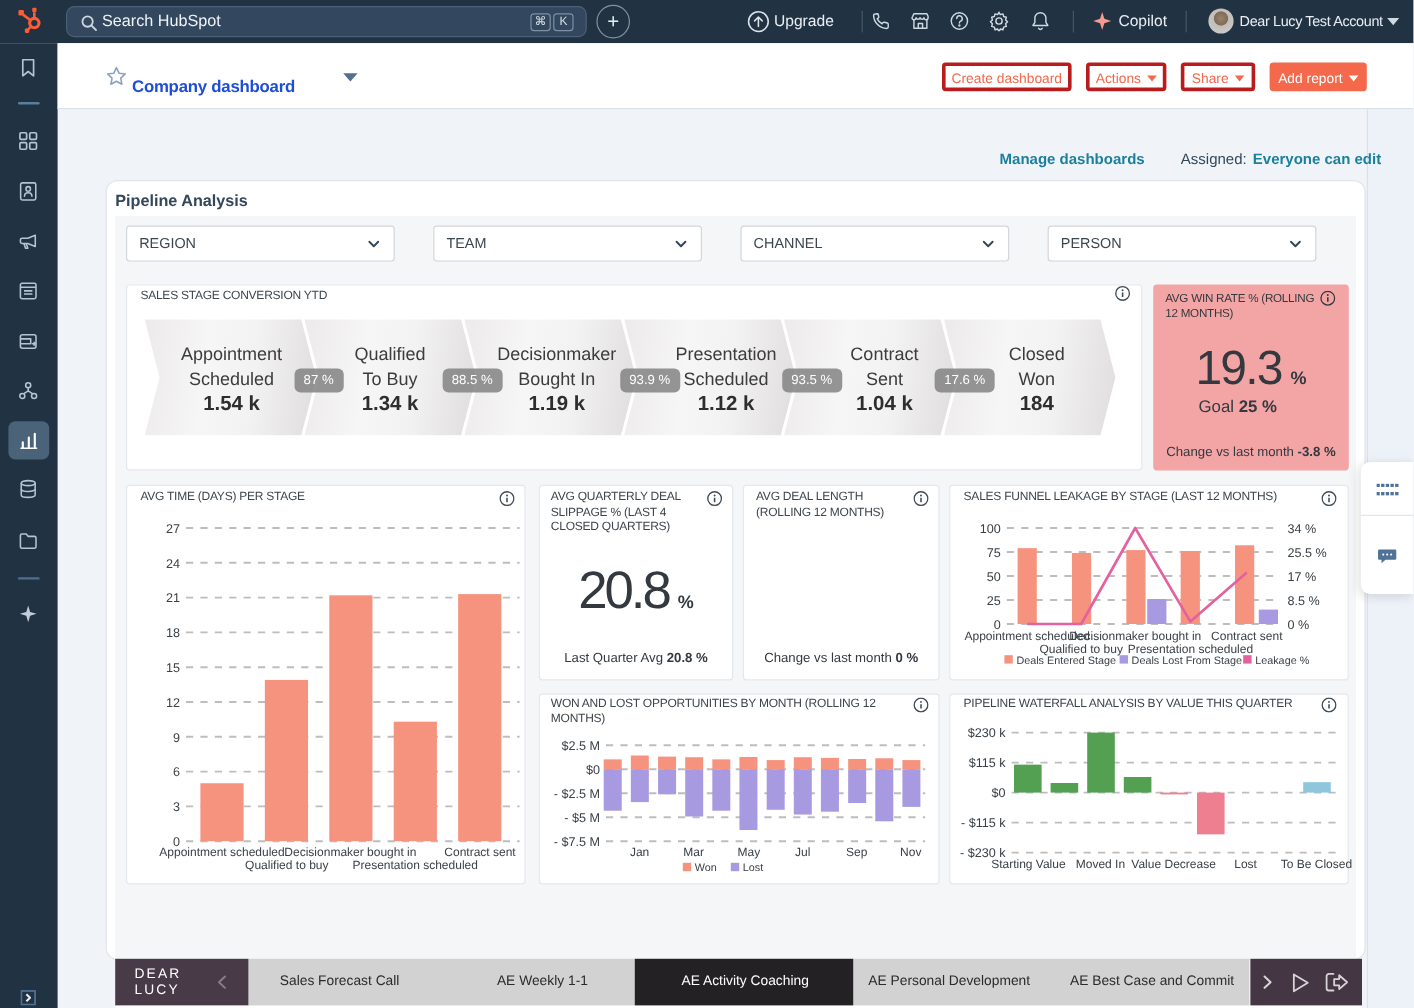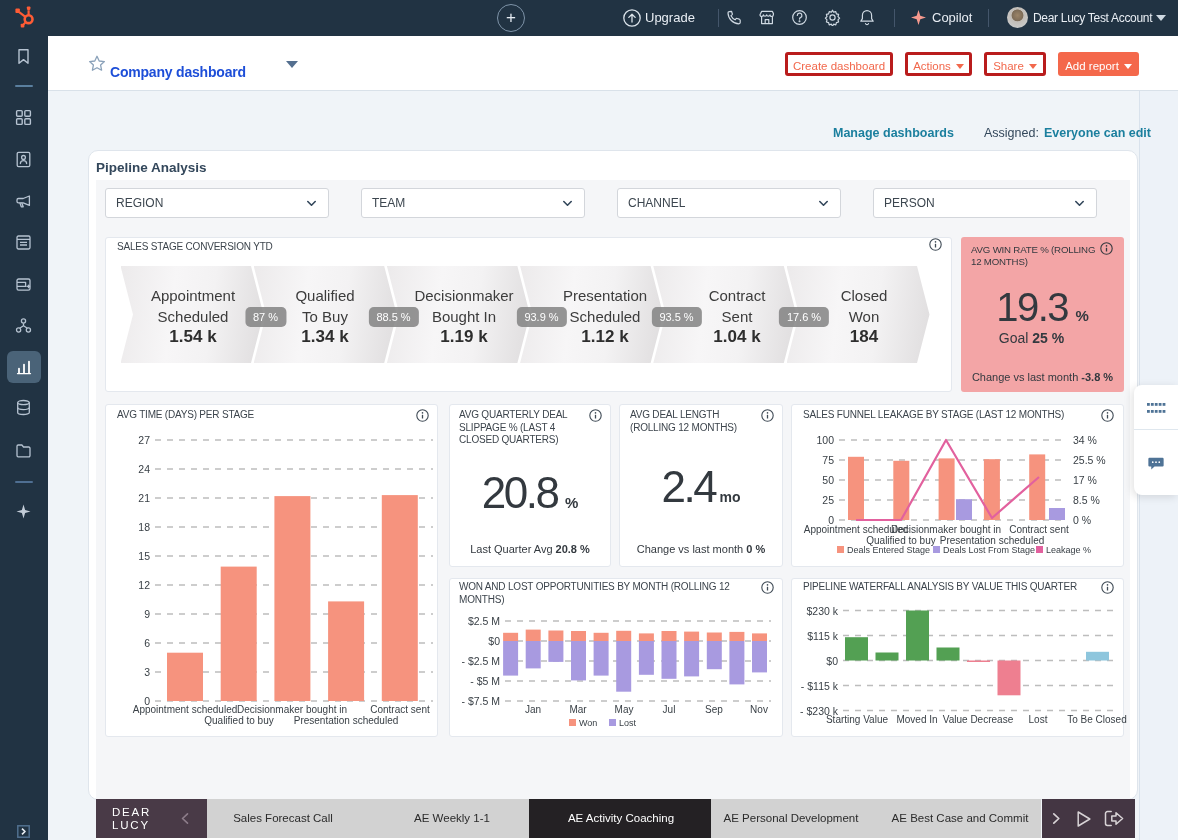--- a/index.html
+++ b/index.html
@@ -64,20 +64,29 @@
   <path d="M15.6 7.2 V12.2"></path>
   <path d="M6.2 9.2 L12.7 14.1"></path>
   <path d="M10.4 21.4 L12.9 19.1" stroke-width="2"></path>
  </g>
  <g fill="#ff5c35">
   <rect x="13.9" y="3.4" width="3.5" height="3.5" rx="0.8"></rect>
   <rect x="2.4" y="5.4" width="4.5" height="4.5" rx="1"></rect>
   <rect x="7.7" y="20.7" width="3.7" height="3.7" rx="0.9"></rect>
  </g>
 </svg>
+<div class="abs" id="searchbox">
+  <svg class="abs" style="left:10px;top:5px" width="16" height="16" viewBox="0 0 16 16" fill="none" stroke="#ccd6e0" stroke-width="1.5">
+        <circle cx="7" cy="7" r="4.3"></circle>
+        <path d="M10.3 10.3 L14 14" stroke-linecap="round"></path>
+      </svg>
+  <span style="margin-left:29px">Search HubSpot</span>
+  <div class="kbd" style="left:386px">⌘</div>
+  <div class="kbd" style="left:405px">K</div>
+</div>
 <div class="abs" id="plusbtn">+</div>
 <svg class="abs" style="left:621px;top:7px" width="22" height="22" viewBox="0 0 22 22" fill="none" stroke="#dbe3ea" stroke-width="1.3">
       <circle cx="11" cy="11" r="8.2"></circle>
       <path d="M11 15 V7.6 M7.8 10.4 L11 7.2 l3.2 3.2" stroke-linecap="round" stroke-linejoin="round"></path>
     </svg>
 <div class="abs navtxt" style="left:645px;top:10px">Upgrade</div>
 <div class="abs navdiv" style="left:718px"></div>
 <svg class="abs" style="left:726px;top:10px" width="16" height="16" viewBox="0 0 16 16" fill="none" stroke="#cfd9e2" stroke-width="1.2" stroke-linecap="round" stroke-linejoin="round">
       <path d="M3.2 1.6 C2.5 1.6 2 2.2 2 2.9 c.2 5.9 5 10.7 10.9 10.9 .7 0 1.3-.5 1.3-1.2 v-2.3 c0-.5-.3-.9-.8-1.1 l-2.4-.7 c-.4-.1-.9 0-1.1.3 l-.8 1 C7.3 8.9 5.9 7.5 5 5.7 l1-.8 c.3-.3.5-.7.3-1.1 L5.6 1.4 Z"></path>
     </svg>
@@ -237,21 +246,20 @@
     </svg>
 <div class="abs" style="left:449px;top:468px;width:162px;text-align:center;color:#33393f"><span style="font-size:44px;letter-spacing:-2.5px">20.8</span> <span style="font-size:15px;font-weight:bold;margin-left:3px">%</span></div>
 <div class="abs" style="left:449px;top:543px;width:162px;text-align:center;font-size:11px;color:#33393f">Last Quarter Avg <b>20.8 %</b></div>
 <div class="abs tile" style="left:619px;top:404px;width:164px;height:163px"></div>
 <div class="abs ctitle" style="left:630px;top:409px;width:125px;line-height:12.5px">AVG DEAL LENGTH (ROLLING 12 MONTHS)</div>
 <svg class="abs info" style="left:761px;top:409px" width="13" height="13" viewBox="0 0 13 13" fill="none">
       <circle cx="6.5" cy="6.5" r="5.7" stroke="#3f4a55" stroke-width="1.1"></circle>
       <circle cx="6.5" cy="3.9" r="0.8" fill="#3f4a55"></circle>
       <path d="M6.5 5.8 V9.5" stroke="#3f4a55" stroke-width="1.3"></path>
     </svg>
-<div class="abs" style="left:619px;top:462px;width:164px;text-align:center;color:#33393f"><span style="font-size:44px;letter-spacing:-2.5px">2.4</span> <span style="font-size:14px;font-weight:bold">mo</span></div>
 <div class="abs" style="left:619px;top:543px;width:164px;text-align:center;font-size:11px;color:#33393f">Change vs last month <b>0 %</b></div>
 <div class="abs tile" style="left:105px;top:404px;width:333px;height:333px"></div>
 <div class="abs ctitle" style="left:117px;top:409px">AVG TIME (DAYS) PER STAGE</div>
 <svg class="abs info" style="left:416px;top:409px" width="13" height="13" viewBox="0 0 13 13" fill="none">
       <circle cx="6.5" cy="6.5" r="5.7" stroke="#3f4a55" stroke-width="1.1"></circle>
       <circle cx="6.5" cy="3.9" r="0.8" fill="#3f4a55"></circle>
       <path d="M6.5 5.8 V9.5" stroke="#3f4a55" stroke-width="1.3"></path>
     </svg>
 <svg class="abs" style="left:105px;top:404px" width="333" height="333" viewBox="0 0 333 333">
       <line x1="50" y1="36" x2="328" y2="36" stroke="#bdbdbd" stroke-width="1.6" stroke-dasharray="6 6"></line>

